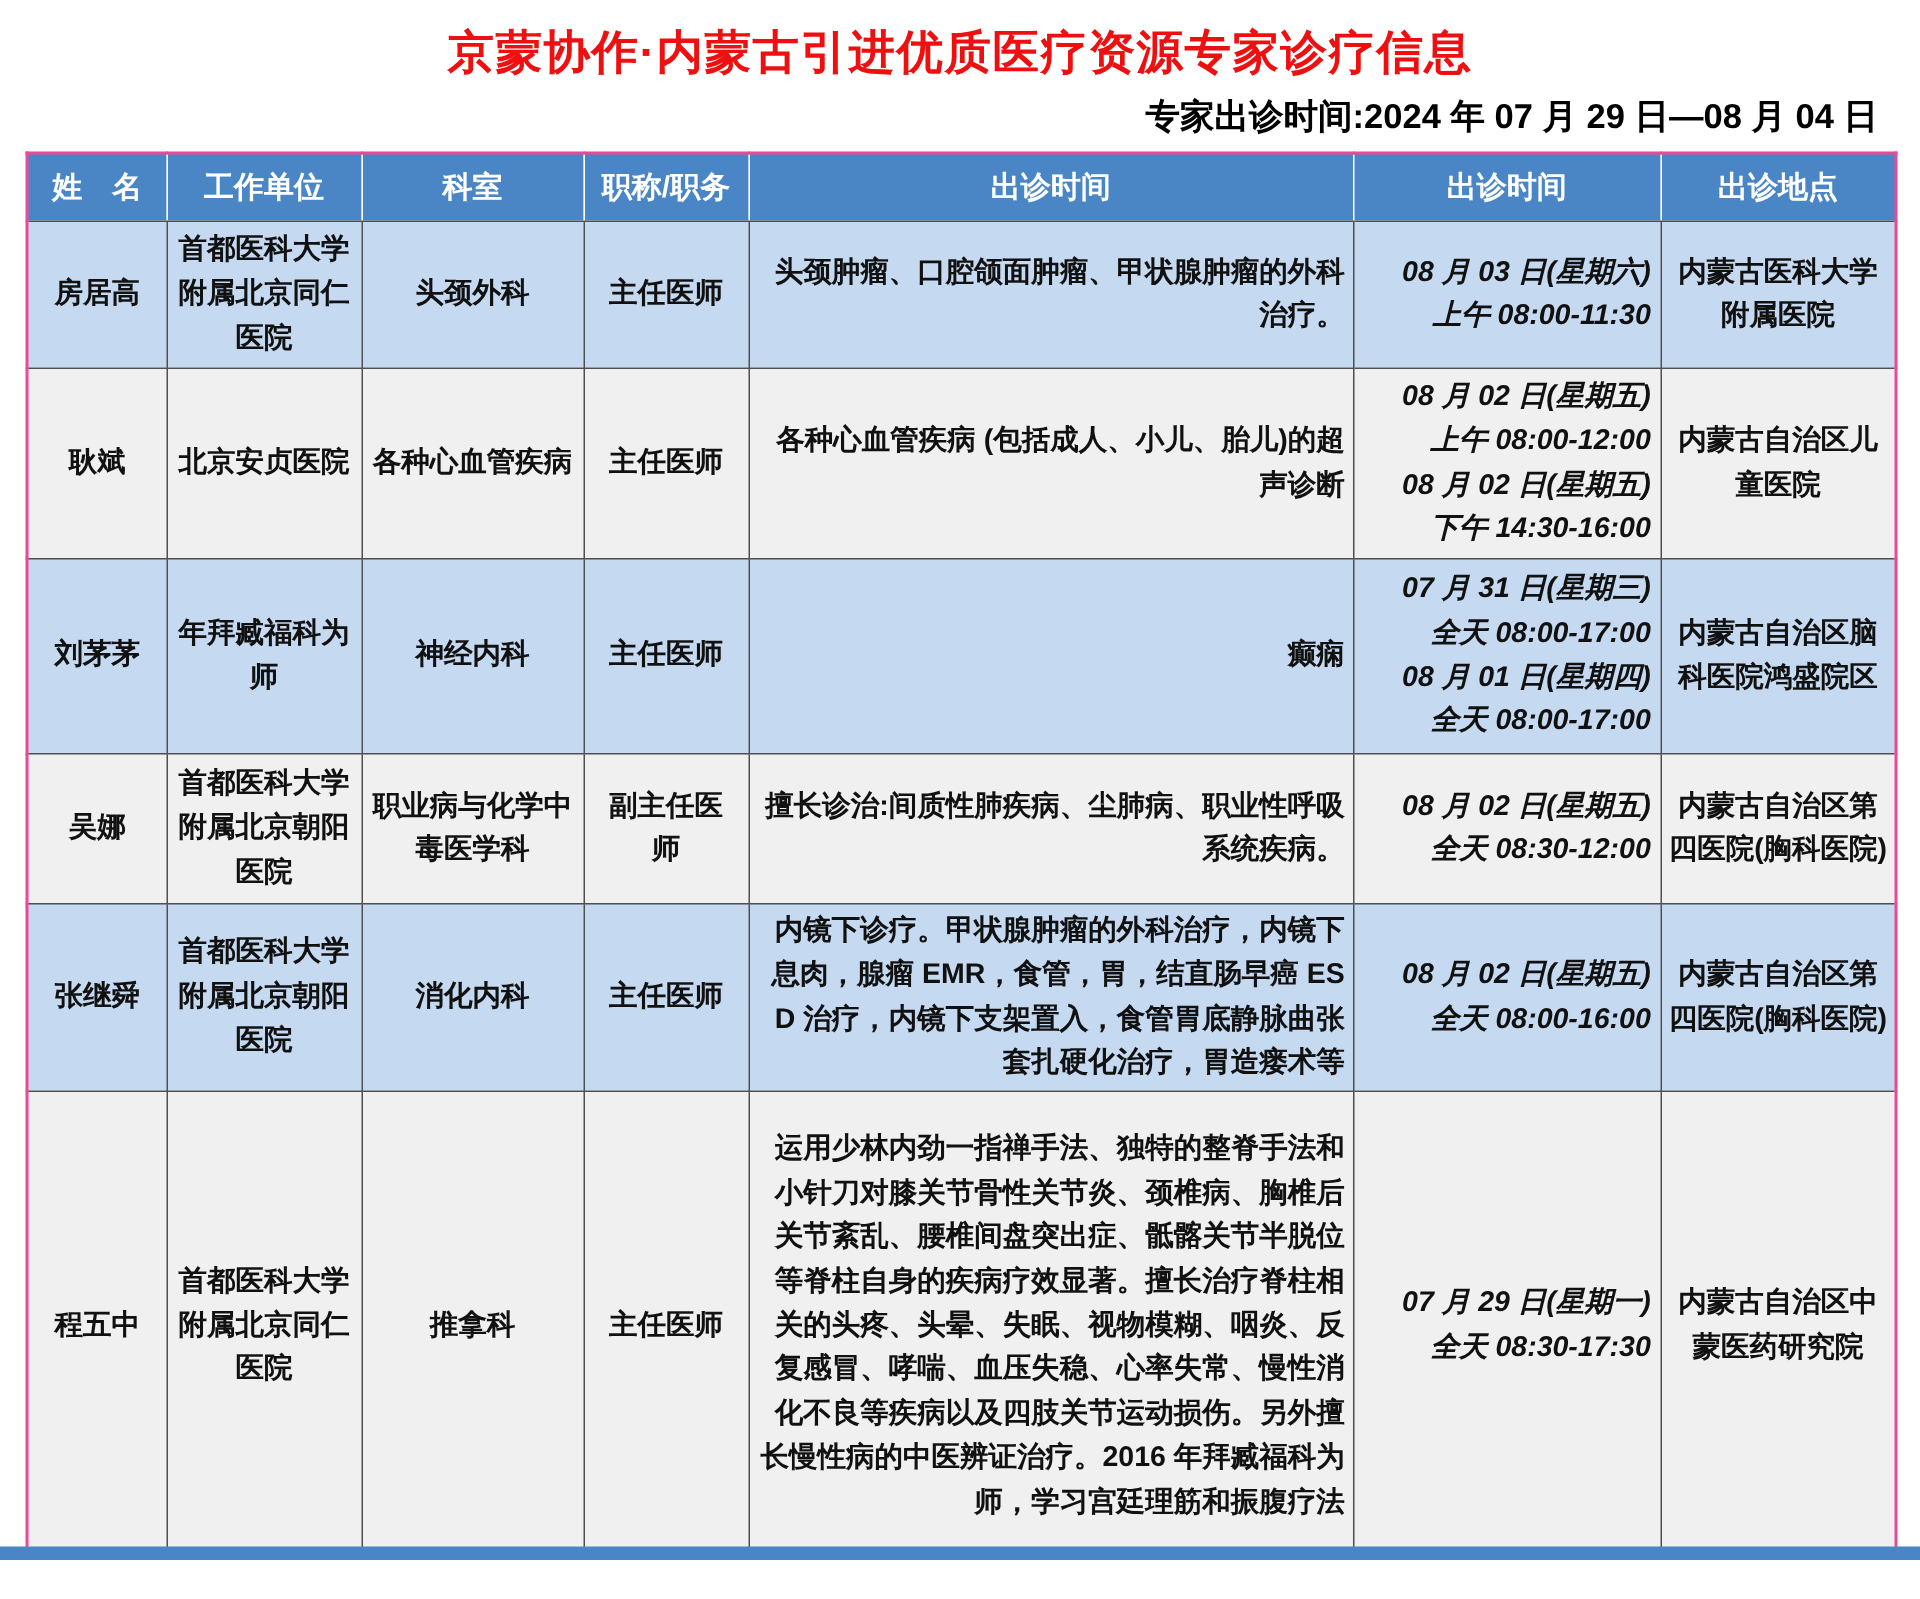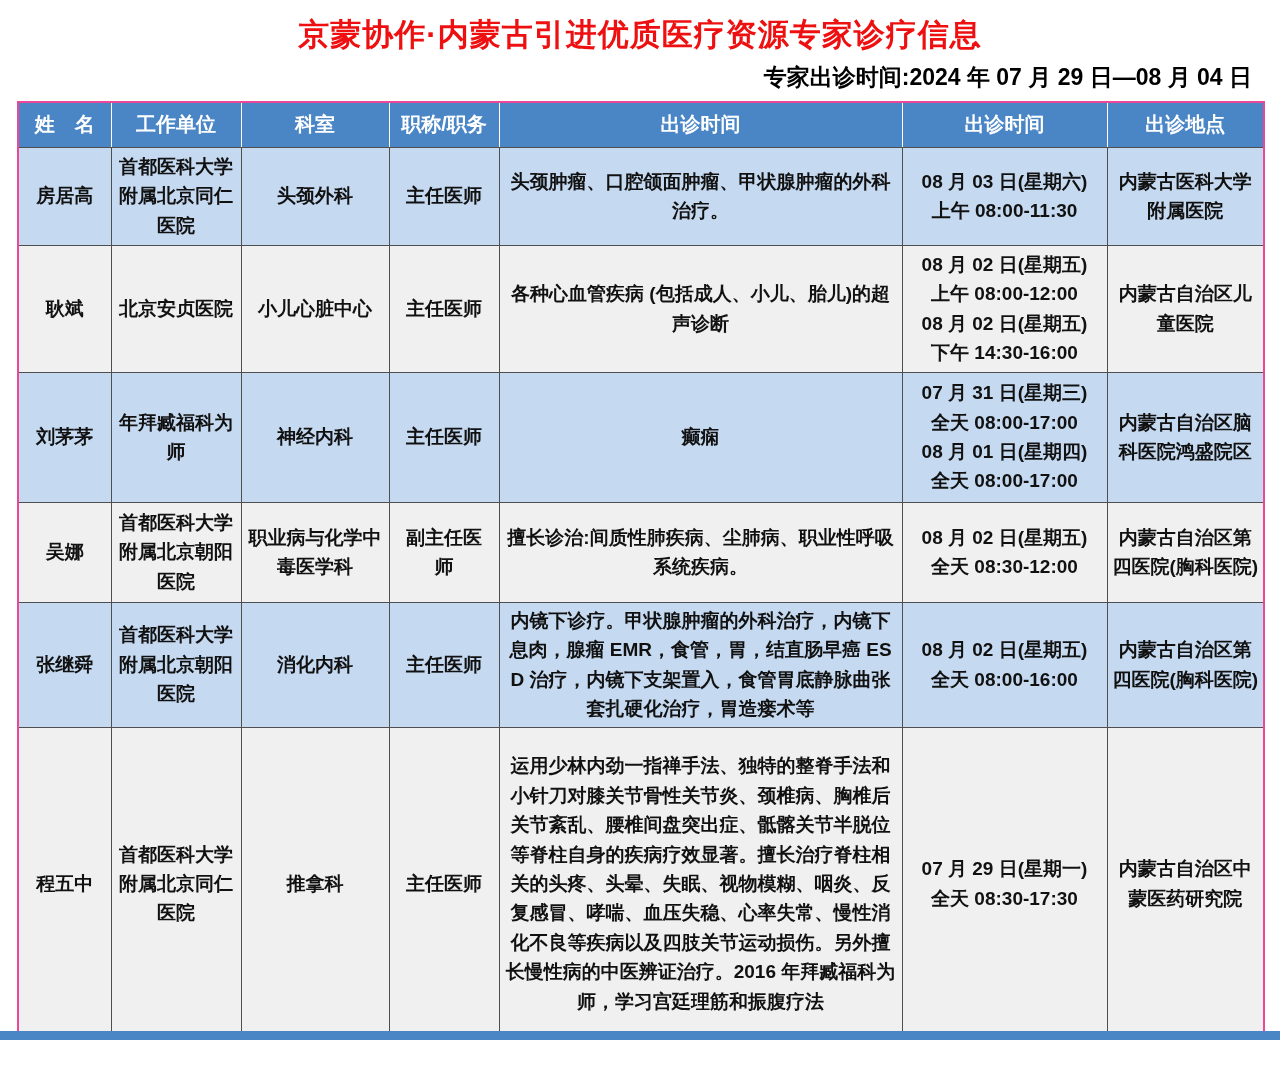--- a/index.html
+++ b/index.html
@@ -51,22 +51,22 @@
     font-size:19px;
     font-weight:600;
     line-height:1.55;
     padding:2px 3px;
     text-align:center;
     vertical-align:middle;
     word-break:break-all;
   }
   tr.alt td{background:#c5d9f1;}
   tr.plain td{background:#f0f0f0;}
-  td.specialty{text-align:center;padding:2px 5px;}
-  td.schedule{text-align:center;padding:2px 6px;white-space:pre-line;}
+  td.specialty{text-align:right;padding:2px 5px;}
+  td.schedule{text-align:right;padding:2px 6px;white-space:pre-line;font-style:italic;}
   td.title-col{padding:2px 10px;}
   tr.h-head{height:45px;}
   tr.h-r0{height:98px;}
   tr.h-r1{height:127px;}
   tr.h-r2{height:130px;}
   tr.h-r3{height:100px;}
   tr.h-r4{height:125px;}
   tr.h-r5{height:314px;}
   .footer-bar{
     position:absolute;
@@ -112,21 +112,21 @@
         <td>头颈外科</td>
         <td class="title-col">主任医师</td>
         <td class="specialty">头颈肿瘤、口腔颌面肿瘤、甲状腺肿瘤的外科治疗。</td>
         <td class="schedule">08 月 03 日(星期六)
 上午 08:00-11:30</td>
         <td>内蒙古医科大学附属医院</td>
       </tr>
       <tr class="plain h-r1">
         <td>耿斌</td>
         <td>北京安贞医院</td>
-        <td>小儿心脏中心</td>
+        <td>各种心血管疾病</td>
         <td class="title-col">主任医师</td>
         <td class="specialty">各种心血管疾病 (包括成人、小儿、胎儿)的超声诊断</td>
         <td class="schedule">08 月 02 日(星期五)
 上午 08:00-12:00
 08 月 02 日(星期五)
 下午 14:30-16:00</td>
         <td>内蒙古自治区儿童医院</td>
       </tr>
       <tr class="alt h-r2">
         <td>刘茅茅</td>

